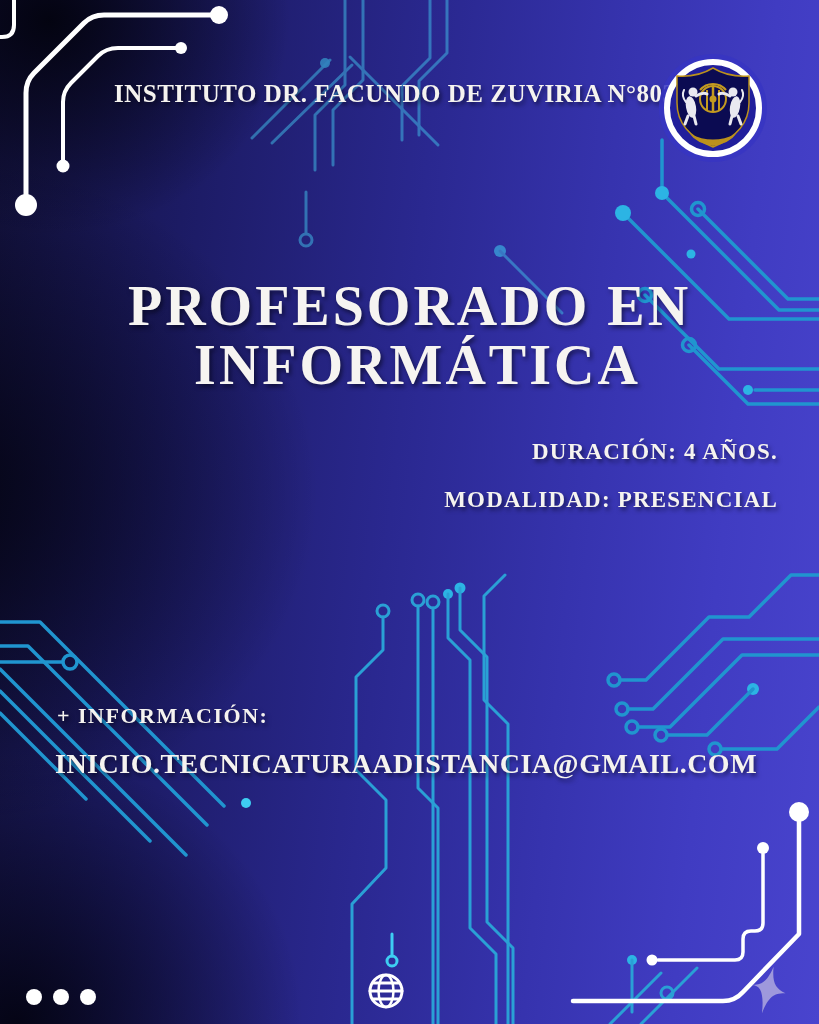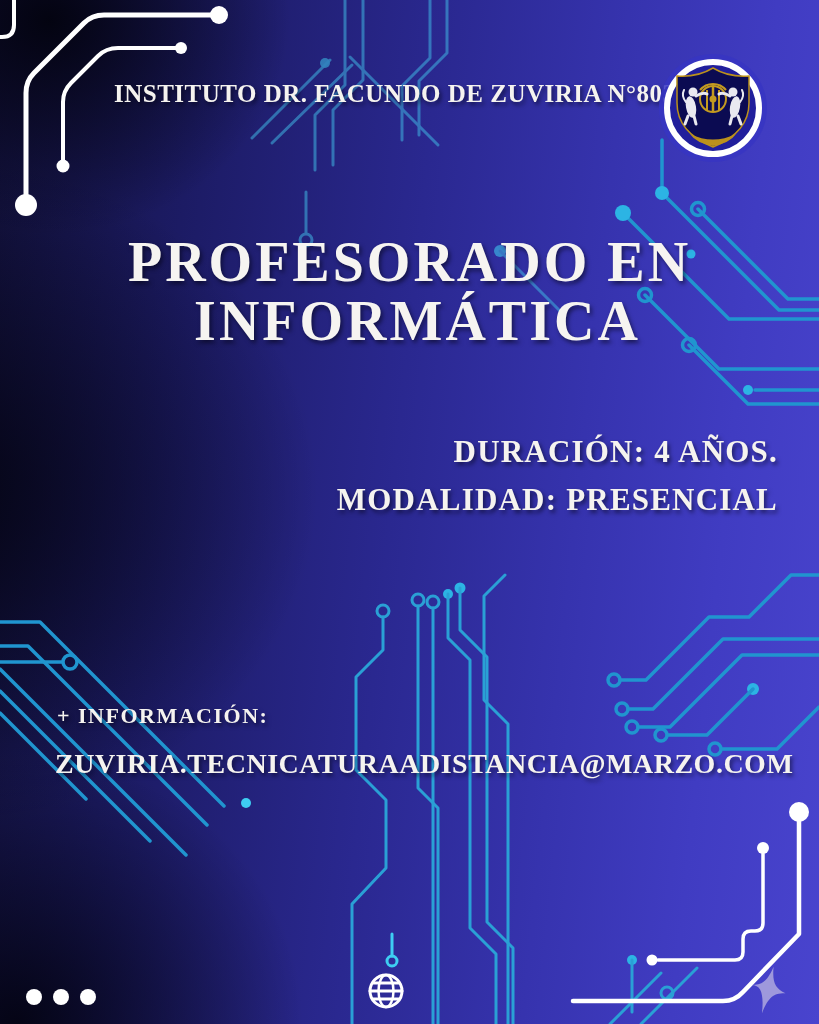--- a/index.html
+++ b/index.html
@@ -18,21 +18,21 @@
     left:114px; top:80px; font-weight:bold; font-size:25px; letter-spacing:0.5px; white-space:nowrap;
   }
   .logo { position:absolute; left:657px; top:52px; width:112px; height:112px; z-index:3; }
   .title {
     left:0; top:233px; width:100%; text-align:center;
     font-size:56px; font-weight:600; letter-spacing:3px; line-height:1.05;
     color:#f6f4f1;
   }
   .details {
     right:41px; top:428px; text-align:right;
-    font-size:31px; font-weight:bold; letter-spacing:1.2px; line-height:48px; white-space:nowrap;
+    font-size:23px; font-weight:bold; letter-spacing:1.2px; line-height:48px; white-space:nowrap;
   }
   .contact-label { left:57px; top:703px; font-size:22px; font-weight:bold; letter-spacing:1.5px; }
   .contact-email { left:55px; top:748px; font-size:28px; font-weight:bold; letter-spacing:0.5px; white-space:nowrap; }
 </style>
 </head>
 <body>
 
 <div class="poster">
 
   <svg class="circuits" width="819" height="1024" viewBox="0 0 819 1024">
@@ -179,25 +179,25 @@
       <path d="M73,44 Q66,40 62,42" fill="none" stroke-width="3" stroke-linecap="round"></path>
       <path d="M81,64 l3,8 M75,64 l-2,8" fill="none" stroke-width="3" stroke-linecap="round"></path>
       <path d="M83,50 Q88,44 85,38" fill="none" stroke-width="2" stroke-linecap="round"></path>
     </g>
     <path d="M33,82 Q56,93 79,82 Q73,91 56,94 Q39,91 33,82 Z" fill="#bb911c"></path>
   </svg>
 
   <div class="txt institute">INSTITUTO DR. FACUNDO DE ZUVIRIA N°8037</div>
 
   <h1 class="txt title" style="margin:0; font-weight:600;">
-    <span style="display:block;">PROFESORADO EN</span>
+    <span style="display:block;margin-top:44px;">PROFESORADO EN</span>
     <span style="display:block;margin-left:16px;">INFORMÁTICA</span>
   </h1>
 
   <div class="txt details">
     <div>DURACIÓN: 4 AÑOS.</div>
     <div>MODALIDAD: PRESENCIAL</div>
   </div>
 
   <div class="txt contact-label">+ INFORMACIÓN:</div>
-  <div class="txt contact-email">ZUVIRIA.TECNICATURAADISTANCIA@MARZO.COM</div>
+  <div class="txt contact-email">INICIO.TECNICATURAADISTANCIA@GMAIL.COM</div>
 
 </div>
 
 </body></html>

